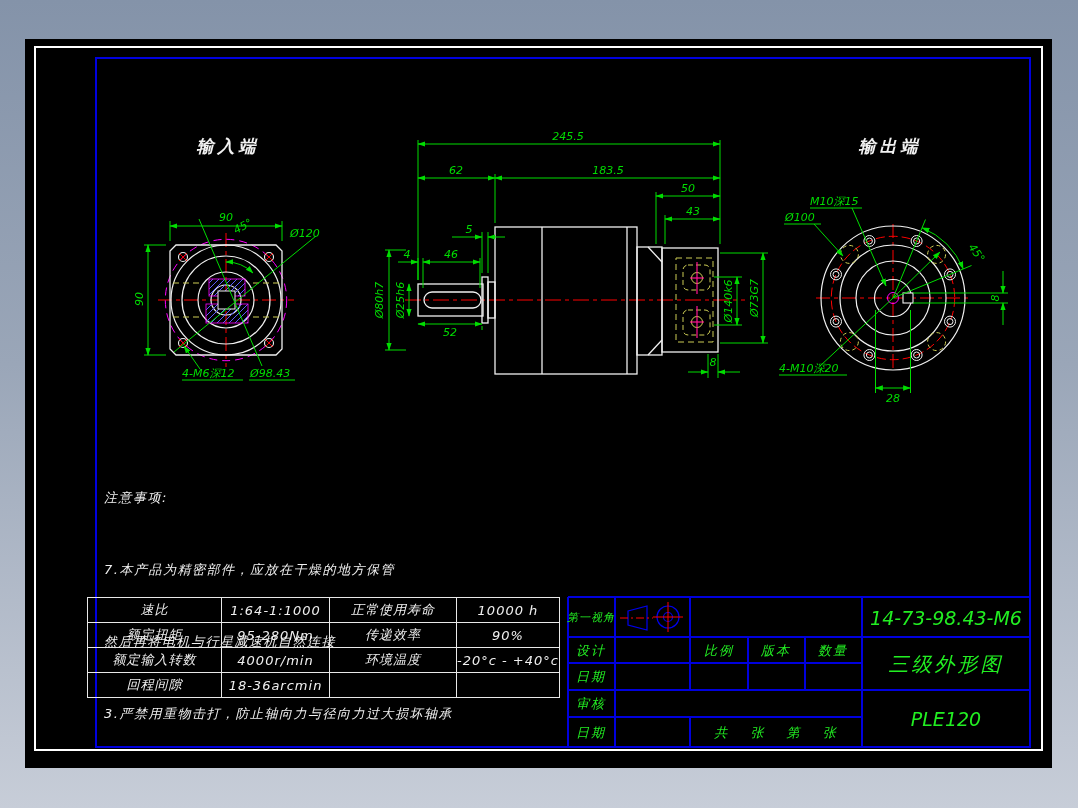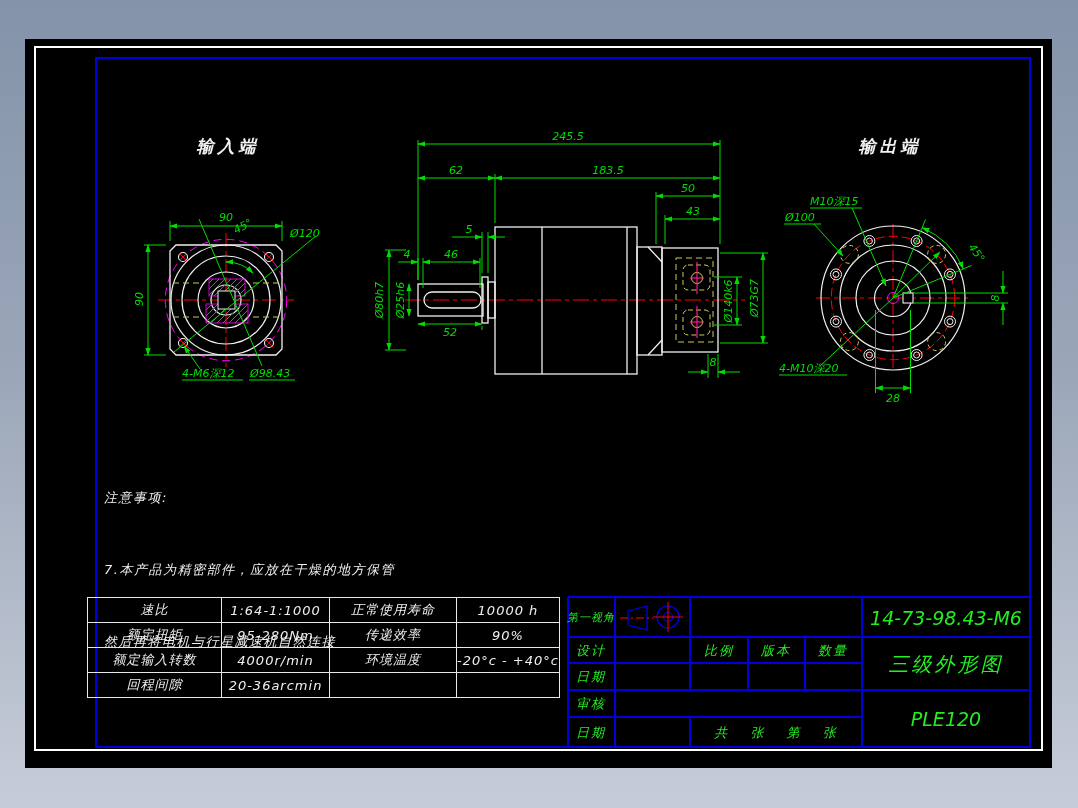--- a/index.html
+++ b/index.html
@@ -306,20 +306,21 @@
     <text class="tbl-green-name" x="946" y="671" text-anchor="middle">三级外形图</text>
     <text class="tbl-green-big" x="946" y="726" text-anchor="middle">PLE120</text>
   </g>
 </svg>
 
 
 <div class="notes">
   <div>注意事项:</div>
   <div>7.本产品为精密部件，应放在干燥的地方保管</div>
   <div>然后再将电机与行星减速机自然连接</div>
+  <div>3.严禁用重物击打，防止轴向力与径向力过大损坏轴承</div>
   
 </div>
 
 
 <table class="spec">
   <colgroup>
         <col style="width:134px">
         <col style="width:108px">
         <col style="width:127px">
         <col style="width:95px">
@@ -338,20 +339,20 @@
     <td>90%</td>
   </tr>
   <tr>
     <td>额定输入转数</td>
     <td>4000r/min</td>
     <td>环境温度</td>
     <td>-20°c - +40°c</td>
   </tr>
   <tr>
     <td>回程间隙</td>
-    <td>20-36arcmin</td>
+    <td>18-36arcmin</td>
     <td></td>
     <td></td>
   </tr>
 </tbody>
     </table>
 
 </div>
 
 </body></html>

